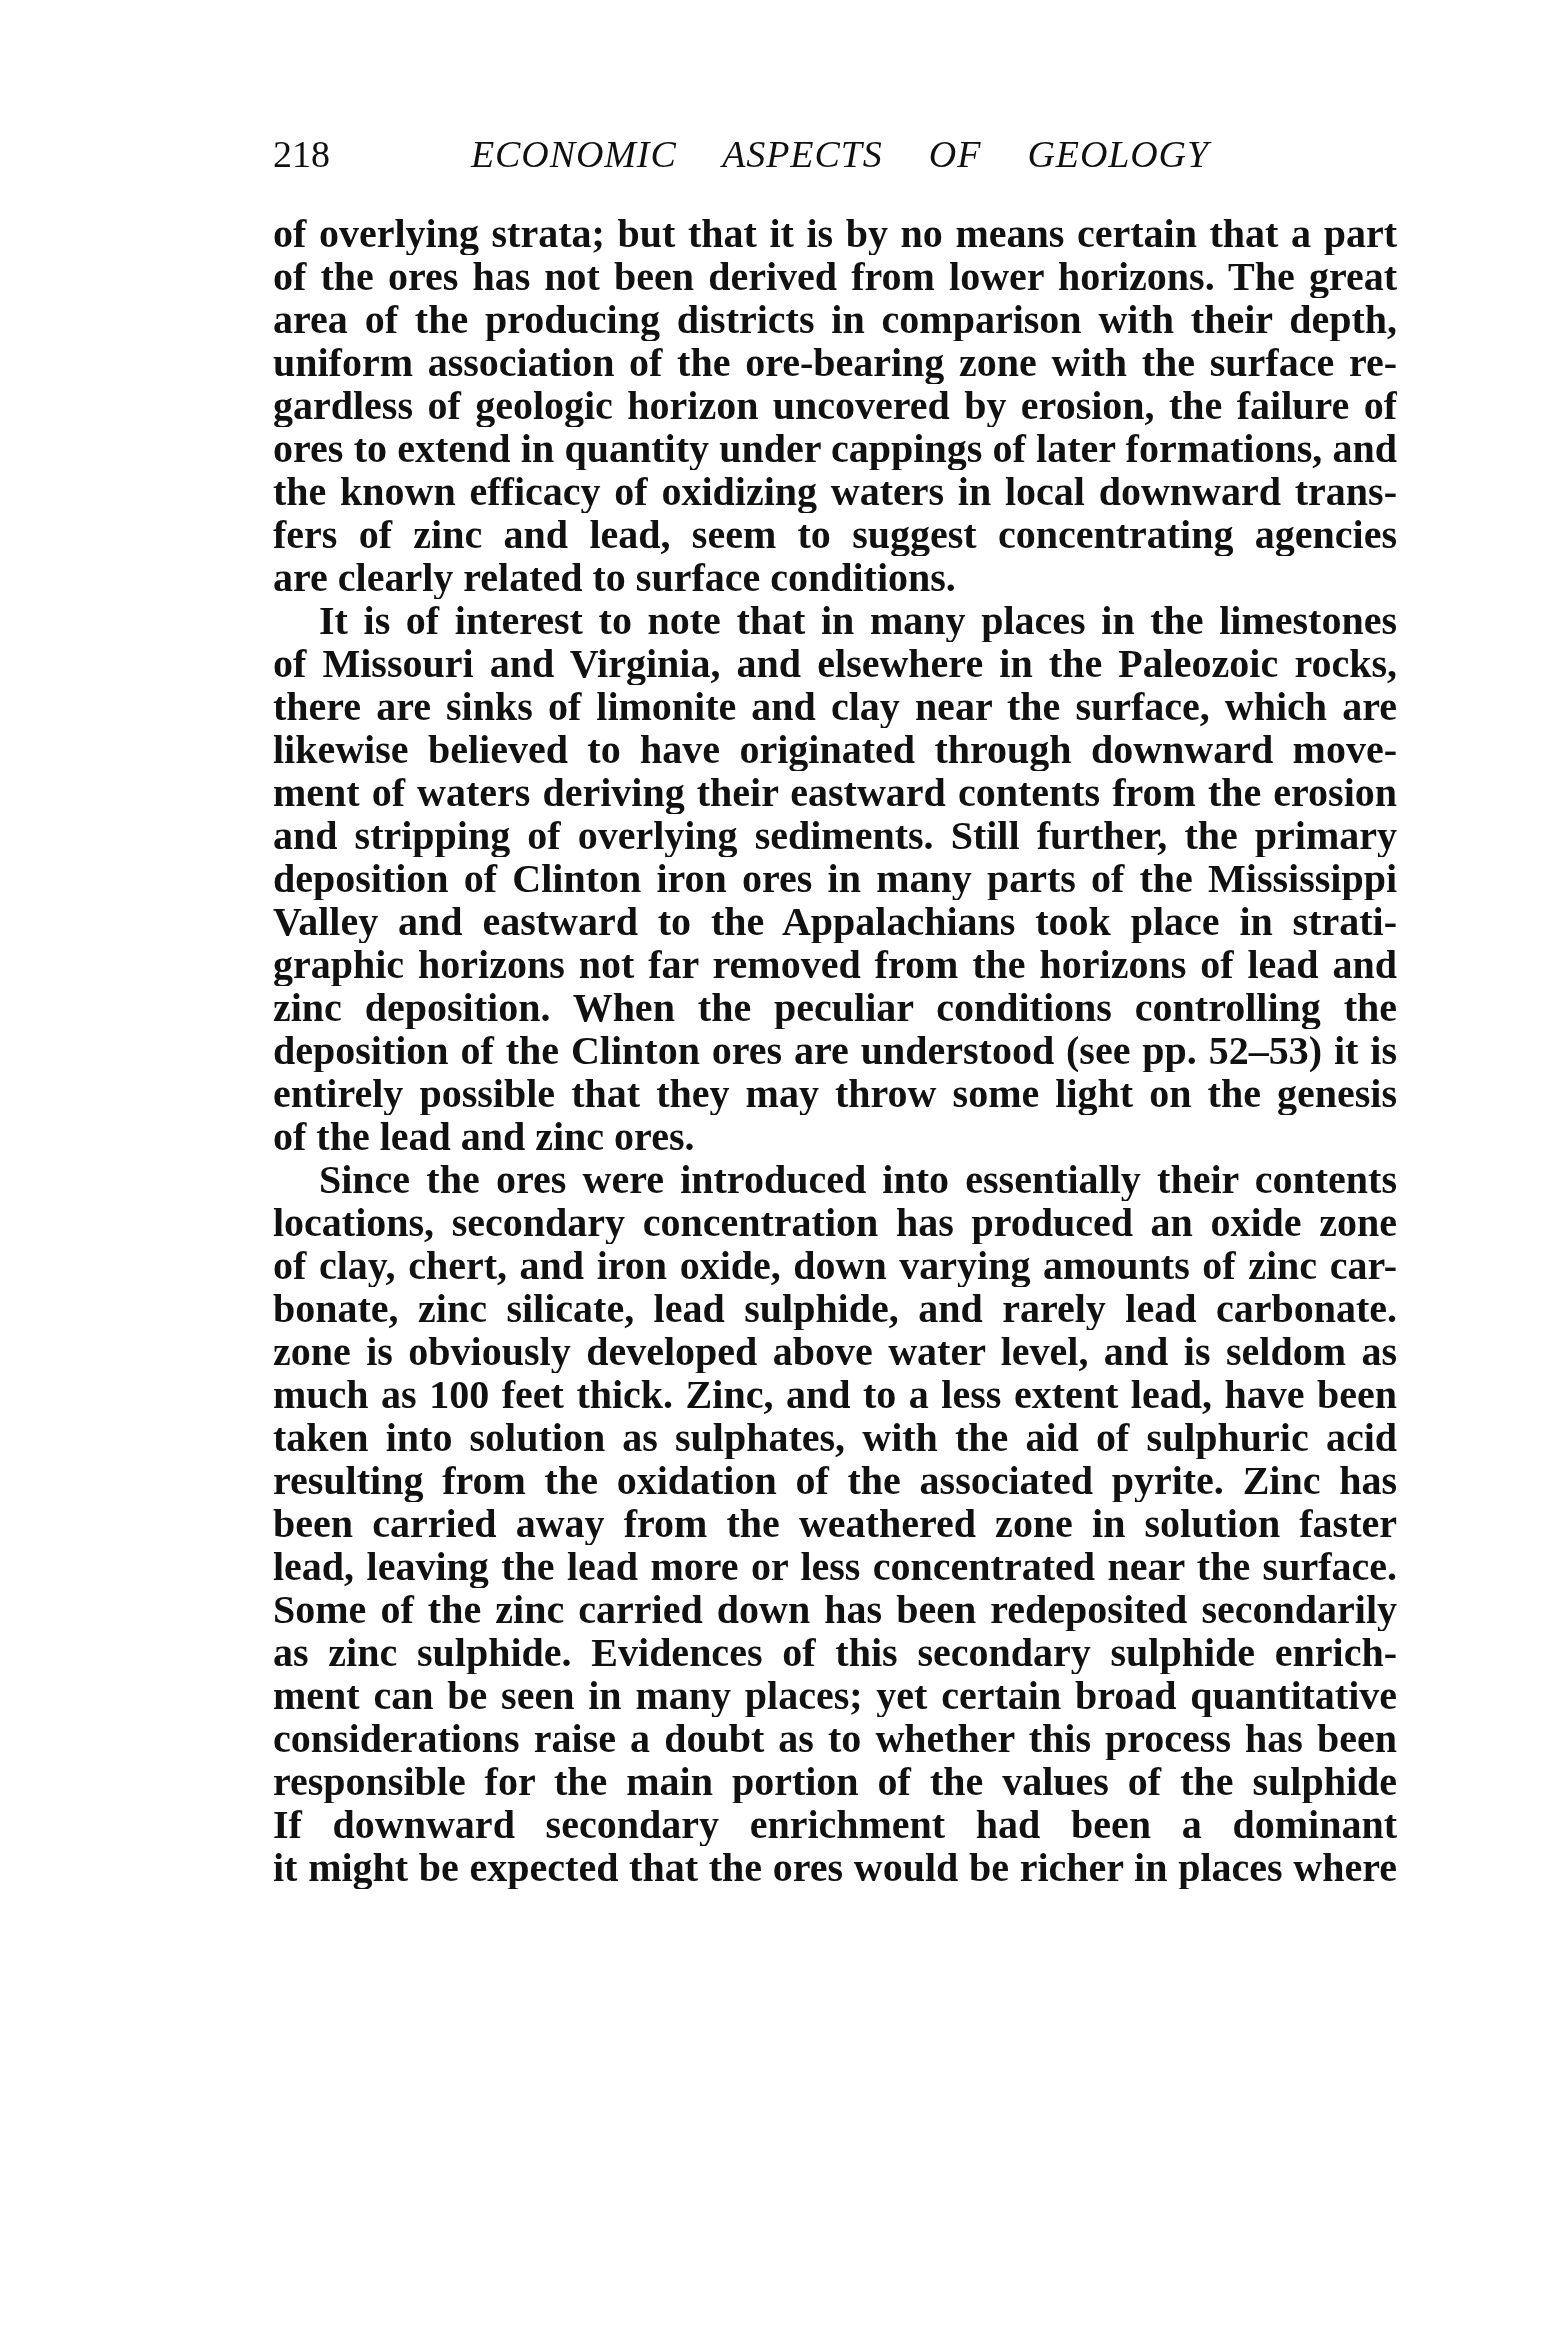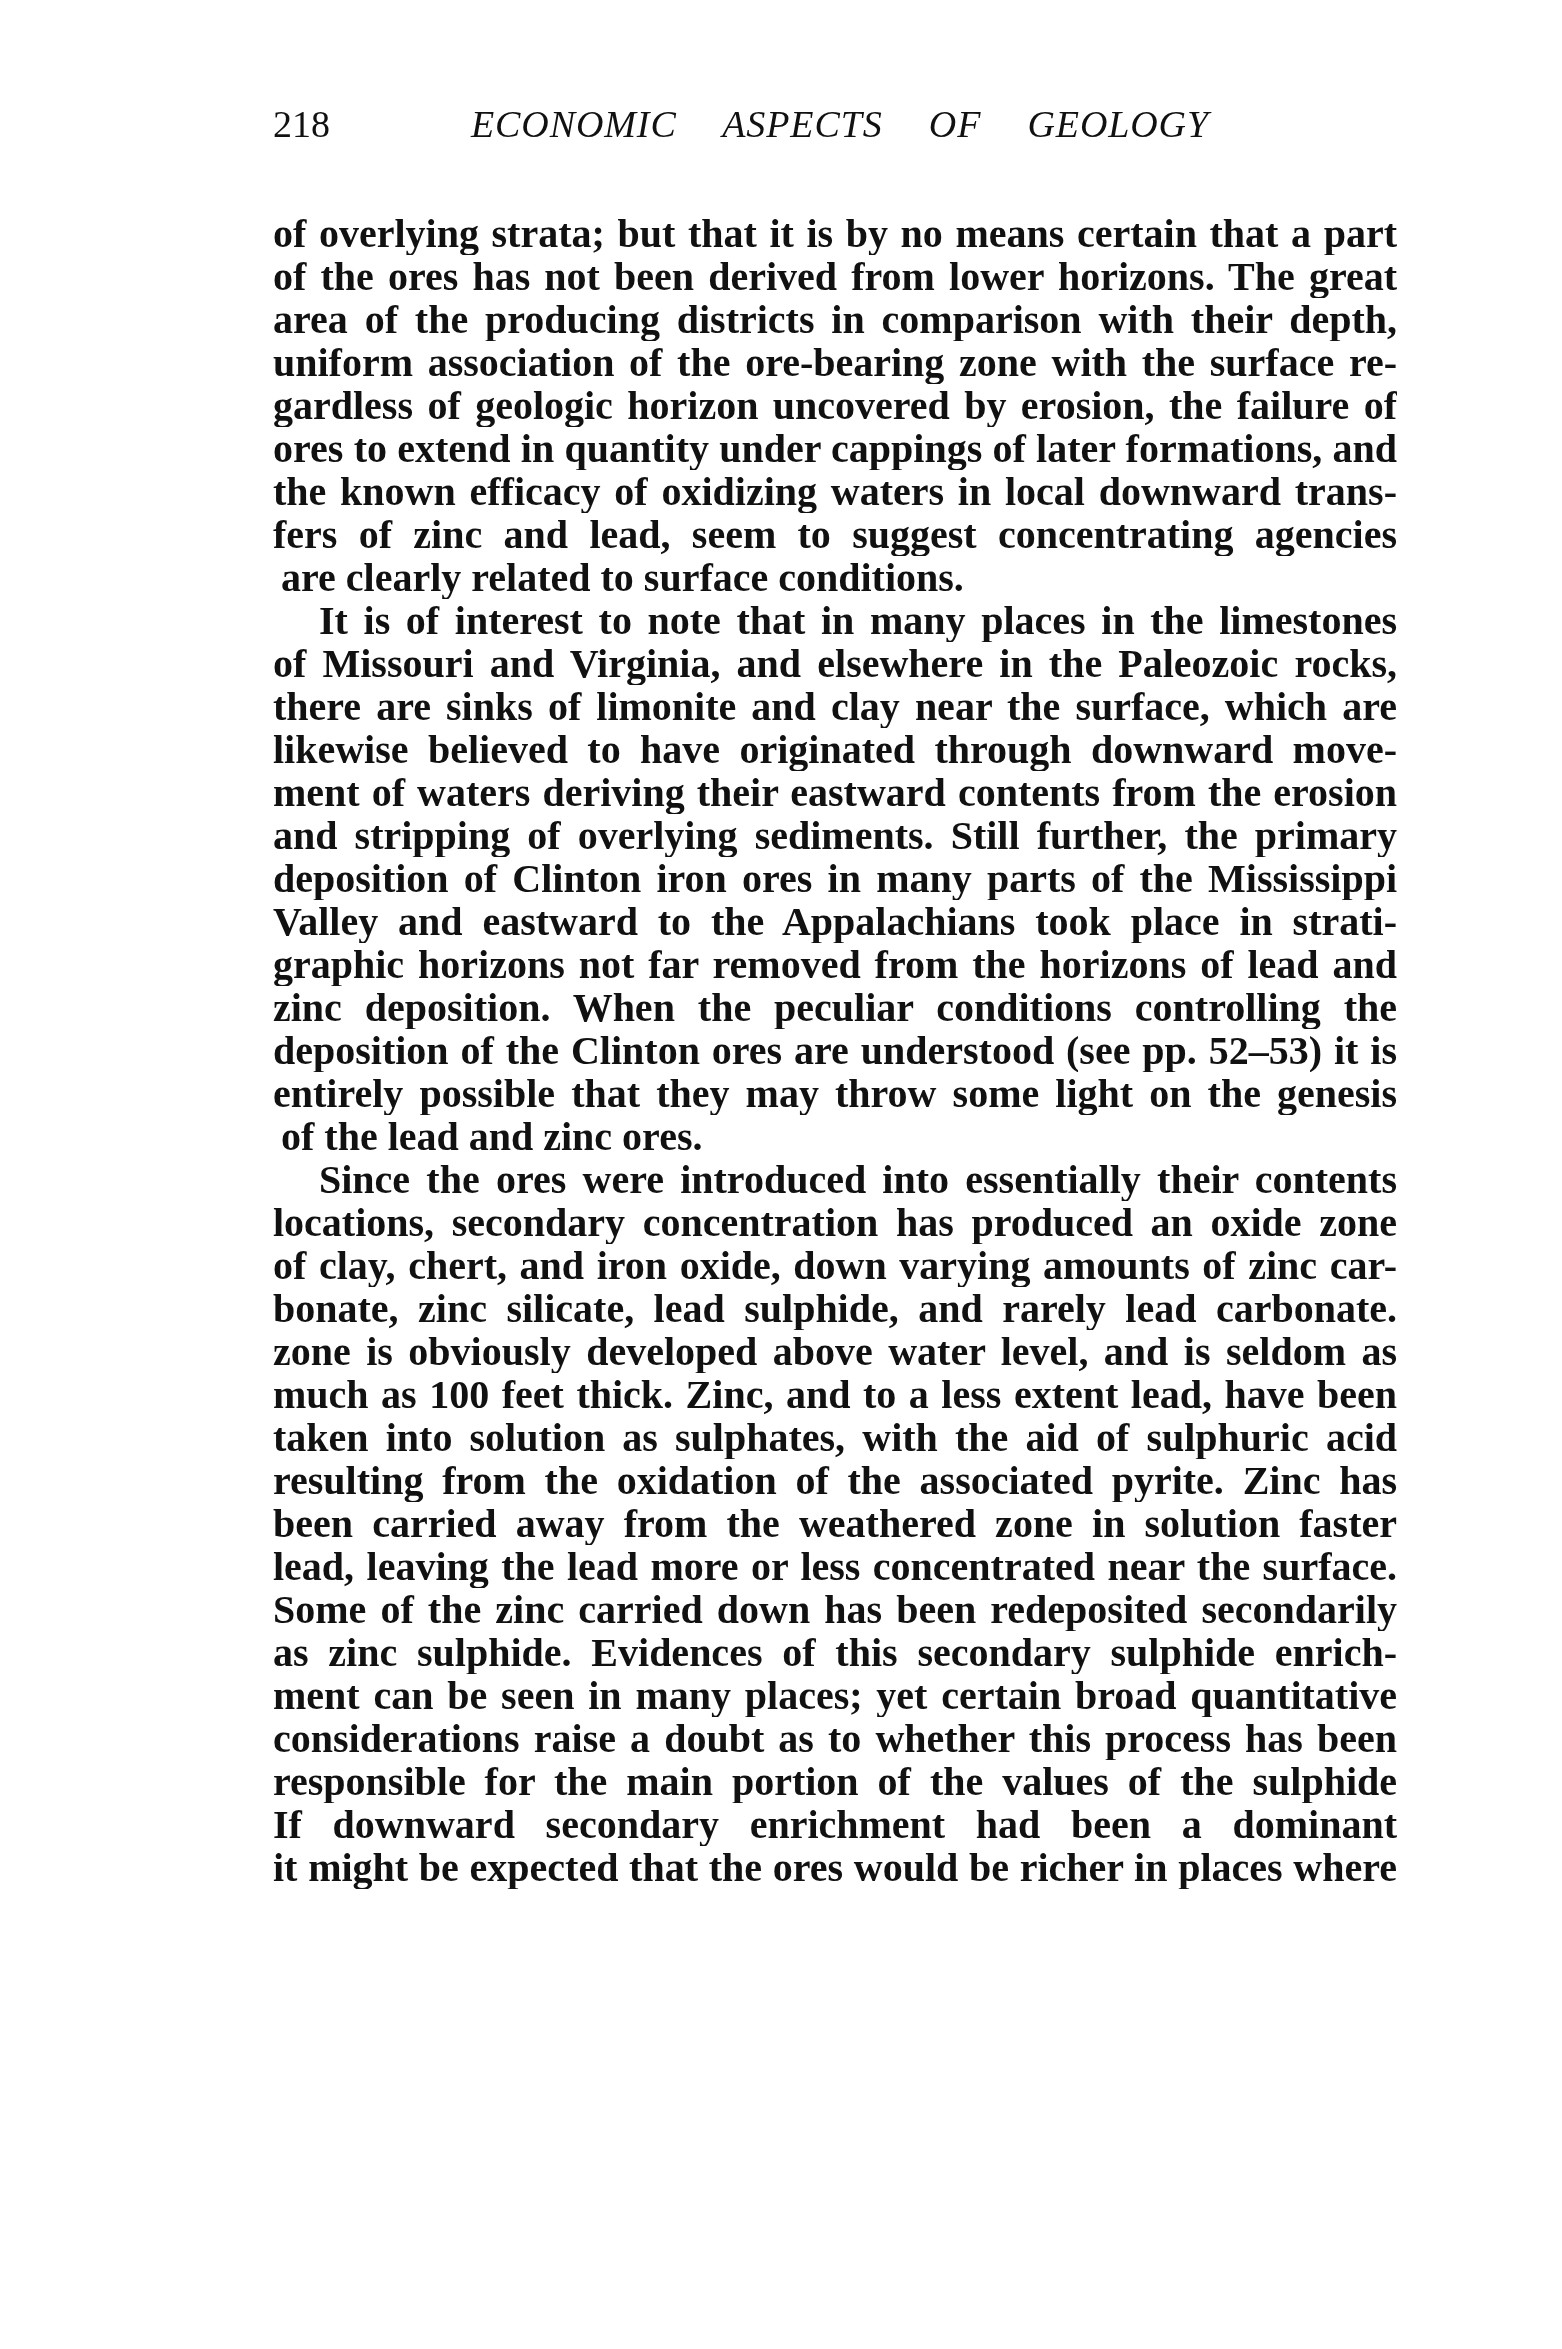--- a/index.html
+++ b/index.html
@@ -1,23 +1,23 @@
 <!DOCTYPE html>
 <html style="font-size:15px"><head>
 <meta charset="utf-8">
 <style>
   html, body { margin: 0; padding: 0; background: #ffffff; }
   body { width: 1562px; height: 2350px; position: relative; overflow: hidden; }
   .page { position: absolute; left: 0; top: 0; width: 1562px; height: 2350px; background: #ffffff; color: #111111; font-family: "Liberation Serif", "DejaVu Serif", serif; }
-  .running-head { position: absolute; top: 105px; left: 0; width: 1240px; height: 38px; font-size: 38px; line-height: 38px; }
+  .running-head { position: absolute; top: 135px; left: 0; width: 1240px; height: 38px; font-size: 38px; line-height: 38px; }
   .page-number { position: absolute; left: 273px; top: 0; white-space: nowrap; }
   .running-title { position: absolute; left: 471px; top: 0; width: 738px; white-space: nowrap; text-align: justify; text-align-last: justify; letter-spacing: 0.9px; font-style: italic; }
   .body-text { position: absolute; left: 273px; top: 212px; width: 1124px; font-size: 40px; line-height: 43px; font-weight: bold; }
   .line { display: block; height: 43px; white-space: normal; text-align: justify; text-align-last: justify; overflow: hidden; }
-  .line.last { text-align-last: left; margin-left: 8px; }
+  .line.last { text-align-last: left; }
   .line.indent { padding-left: 46px; }
 </style>
 </head>
 <body>
 
 <div class="page">
   <div class="running-head">
     <span class="page-number">218</span>
     <span class="running-title">ECONOMIC ASPECTS OF GEOLOGY</span>
   </div>

